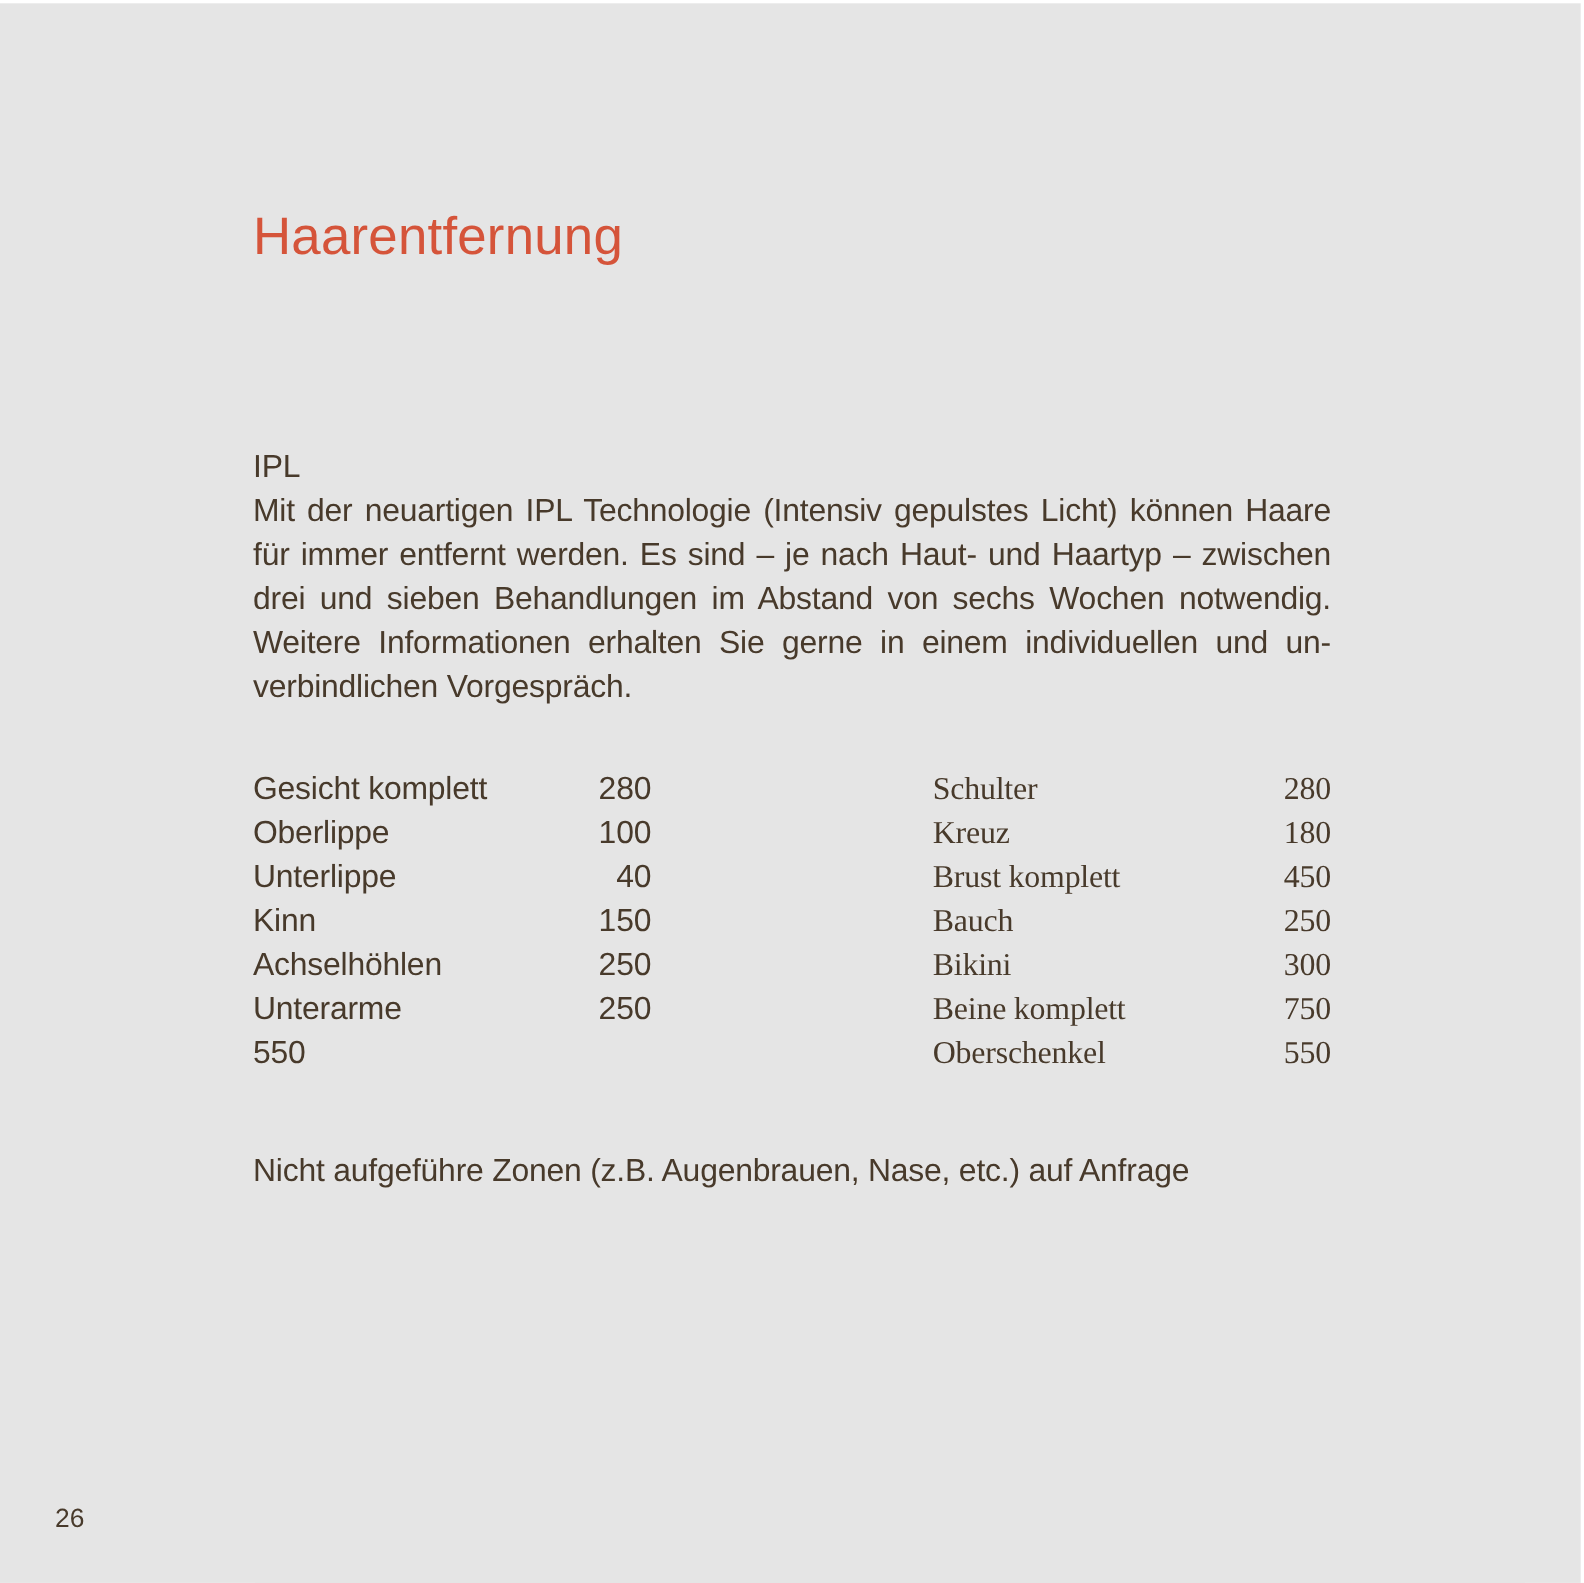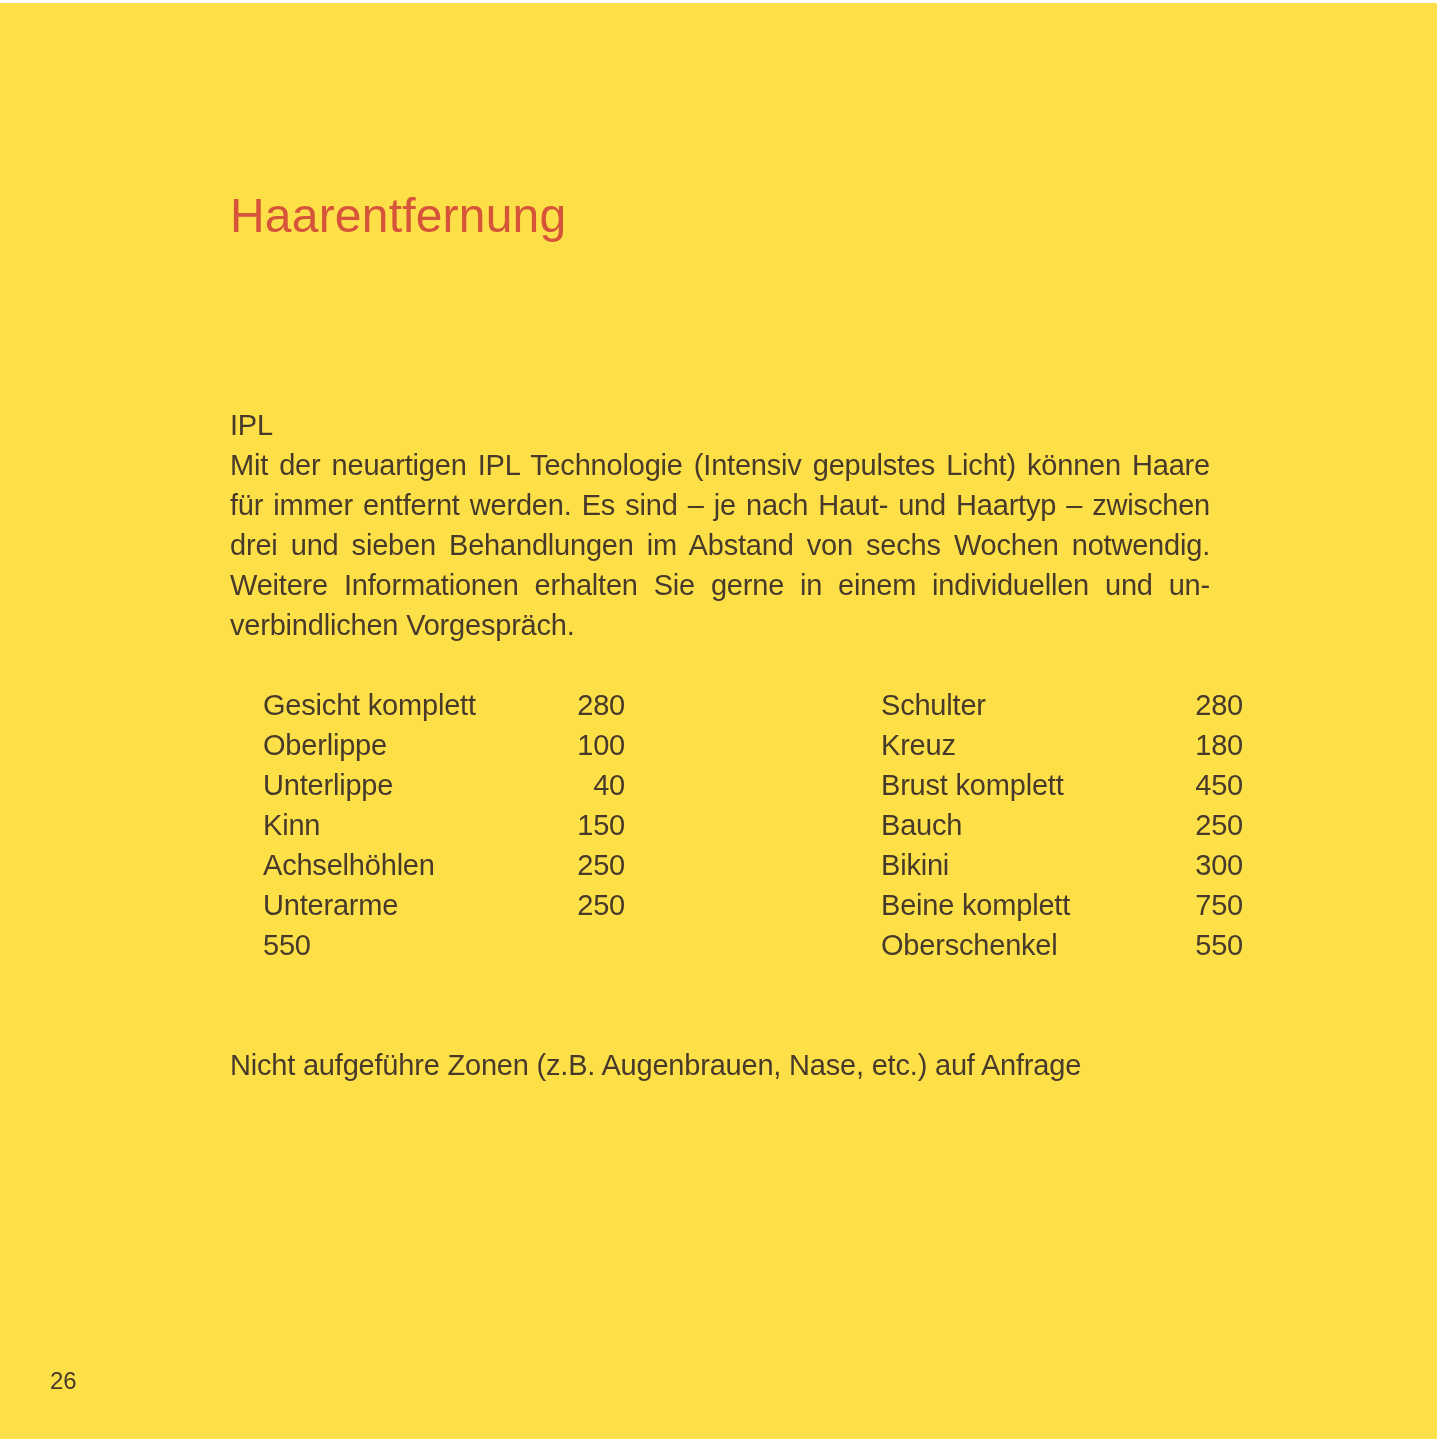--- a/index.html
+++ b/index.html
@@ -13,21 +13,21 @@
     background: #ffffff;
     font-family: "Liberation Sans", sans-serif;
     overflow: hidden;
   }
   .page {
     position: absolute;
     top: 3px;
     right: 3px;
     left: 0;
     bottom: 0;
-    background: #fde047;
+    background: #e5e5e5;
     color: #483A2B;
   }
   .title {
     position: absolute;
     left: 230px;
     top: 189px;
     margin: 0;
     font-size: 48px;
     font-weight: 400;
     line-height: 1;
@@ -59,26 +59,25 @@
     left: 230px;
     top: 682px;
     width: 980px;
     height: 320px;
     font-size: 29px;
     line-height: 40px;
     letter-spacing: -0.2px;
   }
   .price-col {
     position: absolute;
-    top: 0;
+    top: 12px;
     width: 362px;
-    margin-left: 33px;
   }
   .price-col--left  { left: 0; }
-  .price-col--right { left: 618px; }
+  .price-col--right { left: 618px; font-family: Liberation Serif, serif; }
   .price-row {
     display: flex;
     justify-content: space-between;
     height: 40px;
   }
   .price-value {
     text-align: center;
   }
   .note {
     position: absolute;

